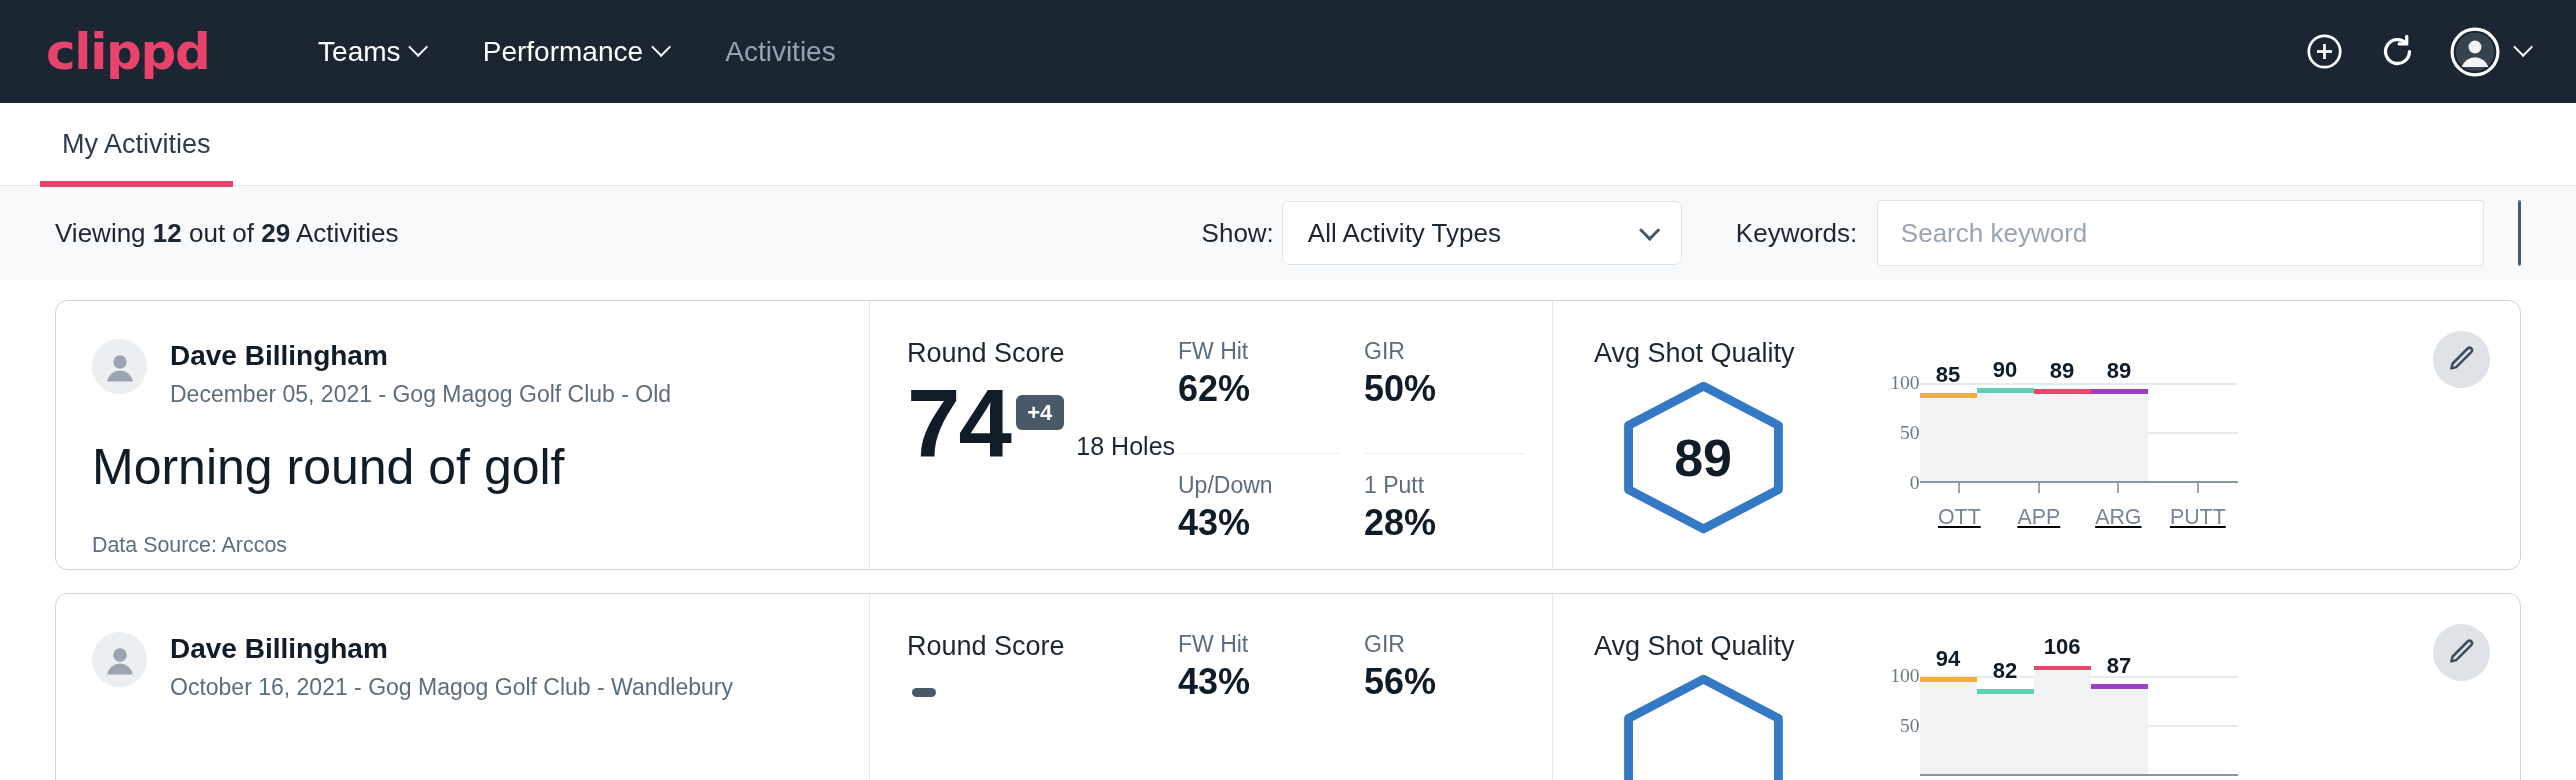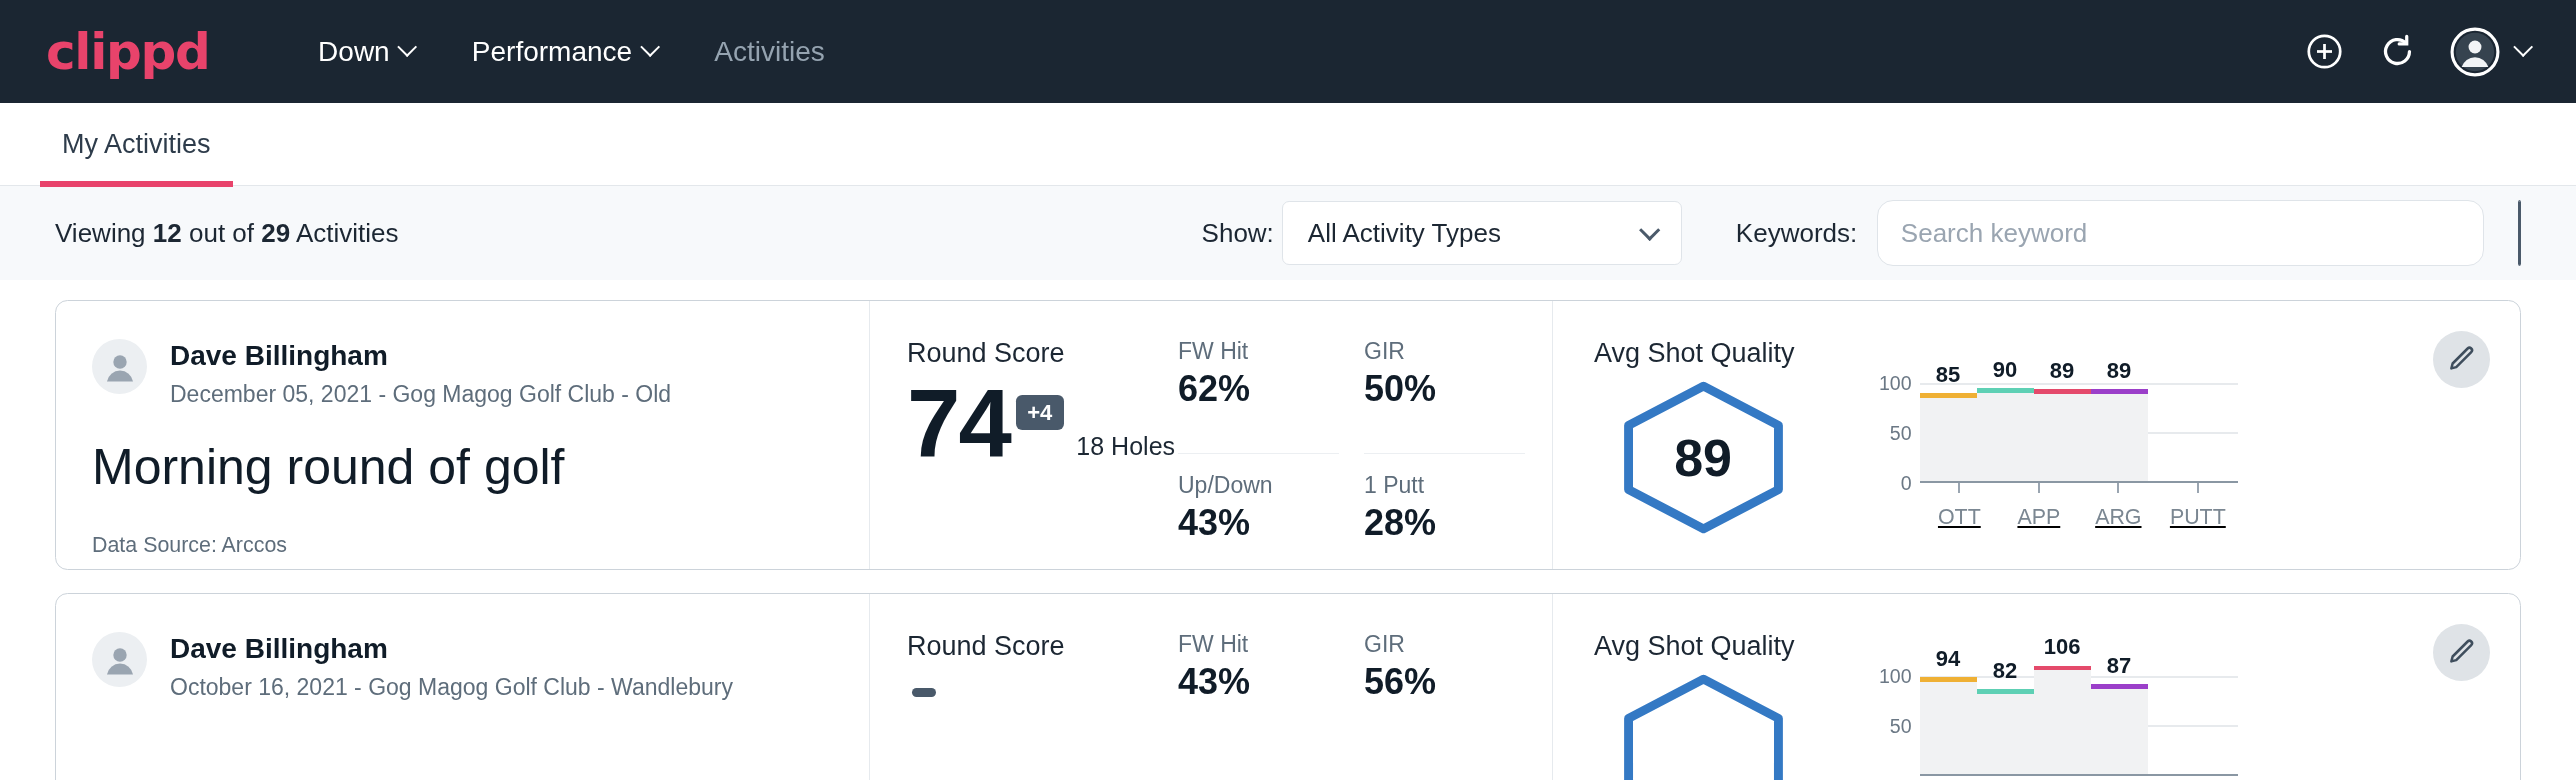--- a/index.html
+++ b/index.html
@@ -105,21 +105,21 @@
     width: 15px; height: 15px;
     border-right: 3.6px solid #4b5a6a;
     border-bottom: 3.6px solid #4b5a6a;
     transform: rotate(45deg) translateY(-4.5px);
   }
   .kw-group { display: flex; align-items: center; gap: 19.6px; margin-left: 54px; }
   .search {
     width: 607px; height: 66px;
     background: #ffffff;
     border: 1.8px solid #dfe4e9;
-    border-radius: 16px;
+    border-radius: 3px;
     font-size: 26px;
     padding: 0 23px;
     color: #1c2733;
     font-family: "Liberation Sans", sans-serif;
   }
   .search::placeholder { color: #9aa5b1; }
 
   .viewtoggle {
     margin-left: 34px;
     display: flex;
@@ -219,21 +219,21 @@
 
   
   .chartwrap { margin-left: 79px; margin-top: 9px; }
   .chart { display: flex; }
   .yaxis {
     width: 48px;
     height: 100px;
     position: relative;
     font-size: 19.6px; color: #6b7885;
   }
-  .yaxis span { position: absolute; right: 8px; transform: translateY(-50%); }
+  .yaxis span { position: absolute; right: 0; transform: translateY(-50%); font-family: Liberation Serif, serif; }
   .plot {
     position: relative;
     width: 318px; height: 100px;
     border-bottom: 2.7px solid #8a97a3;
   }
   .gridline { position: absolute; left: 0; right: 0; height: 1.8px; background: #e7eaed; }
   .bars { position: absolute; inset: 0; display: flex; justify-content: flex-start; align-items: flex-end; }
   .bar-col { width: 57px; position: relative; height: 100%; display: flex; align-items: flex-end; }
   .bar {
     width: 100%;
@@ -264,21 +264,21 @@
   }
 </style>
 </head>
 <body>
 
 <div class="header">
   <div class="logo">clippd</div>
 
   <div class="nav">
     <div class="nav-item">
-      <span>Down</span>
+      <span>Teams</span>
       <span class="chev"></span>
     </div>
     <div class="nav-item">
       <span>Performance</span>
       <span class="chev"></span>
     </div>
     <div class="nav-item muted">
       <span>Activities</span>
     </div>
   </div>

